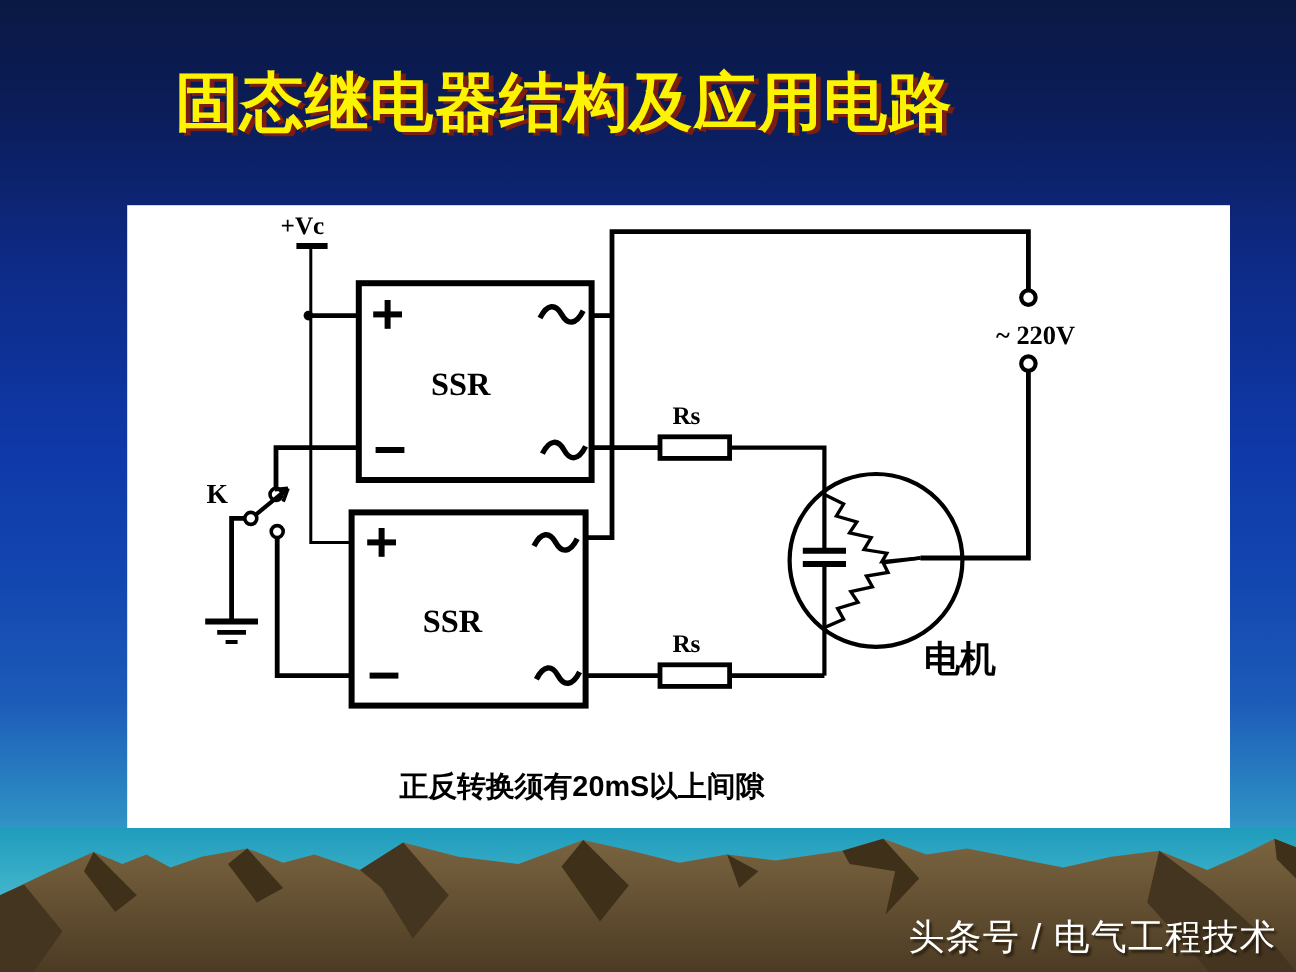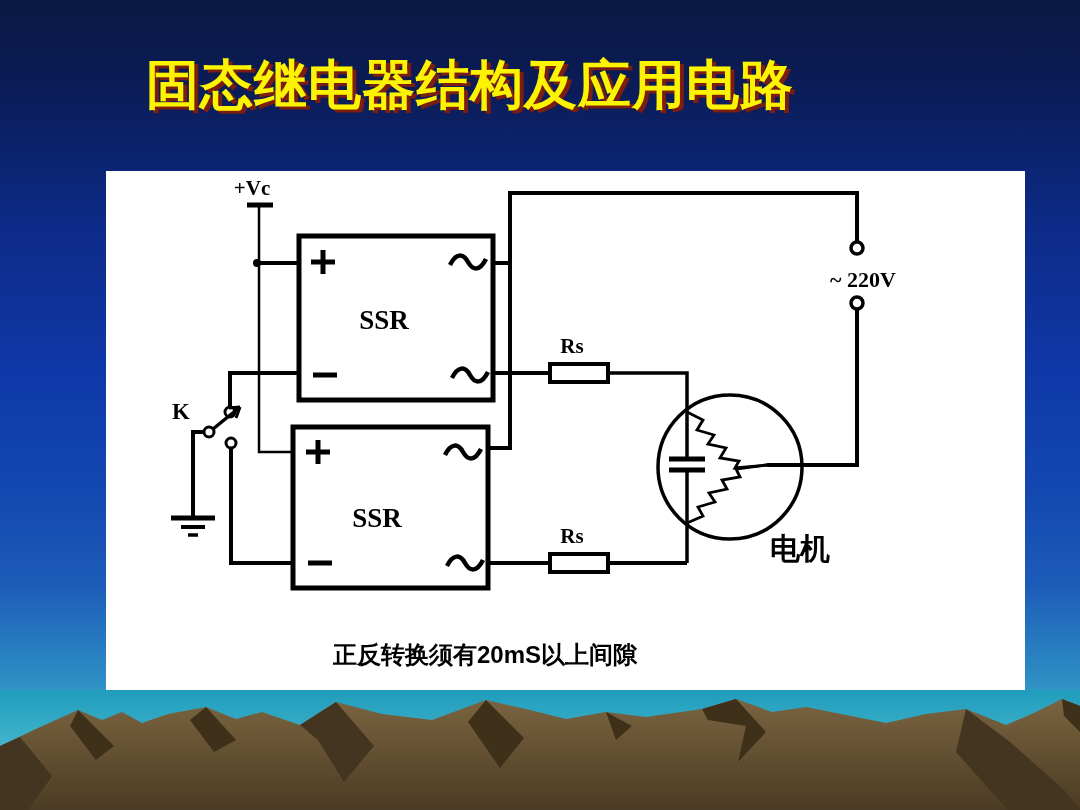--- a/index.html
+++ b/index.html
@@ -134,14 +134,15 @@
       <polygon points="206,17 236,50 214,62 190,30"></polygon>
       <polygon points="300,35 336,12 374,56 344,92 318,50" fill="#443520"></polygon>
       <polygon points="486,10 524,48 500,78 468,32"></polygon>
       <polygon points="606,22 632,36 616,50"></polygon>
       <polygon points="702,19 736,9 766,42 738,72 746,36 708,30"></polygon>
       <polygon points="966,19 1010,52 1064,100 1080,120 1008,120 956,62" fill="#443520"></polygon>
       <polygon points="1062,9 1080,16 1080,42 1064,26"></polygon>
     </g>
   </svg>
 
+  <div class="watermark">头条号 / 电气工程技术</div>
 
 </div>
 
 </body></html>

